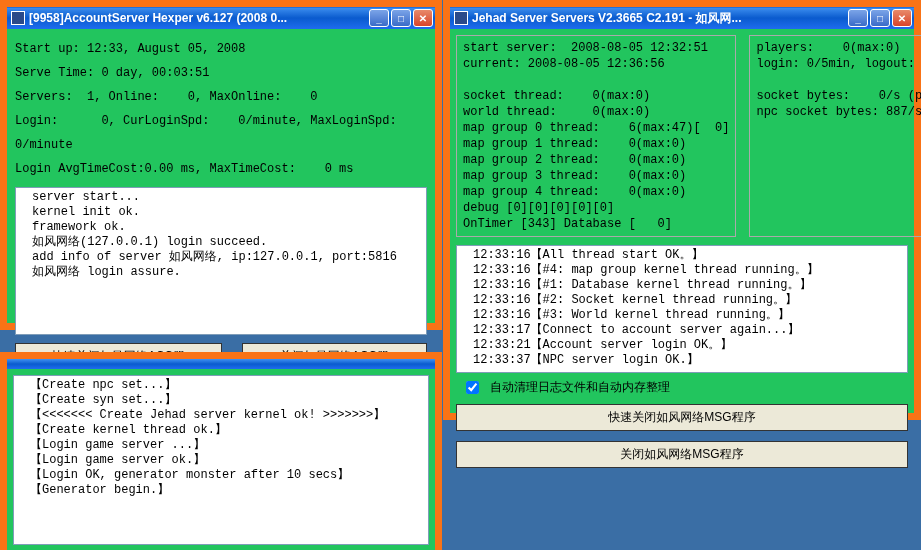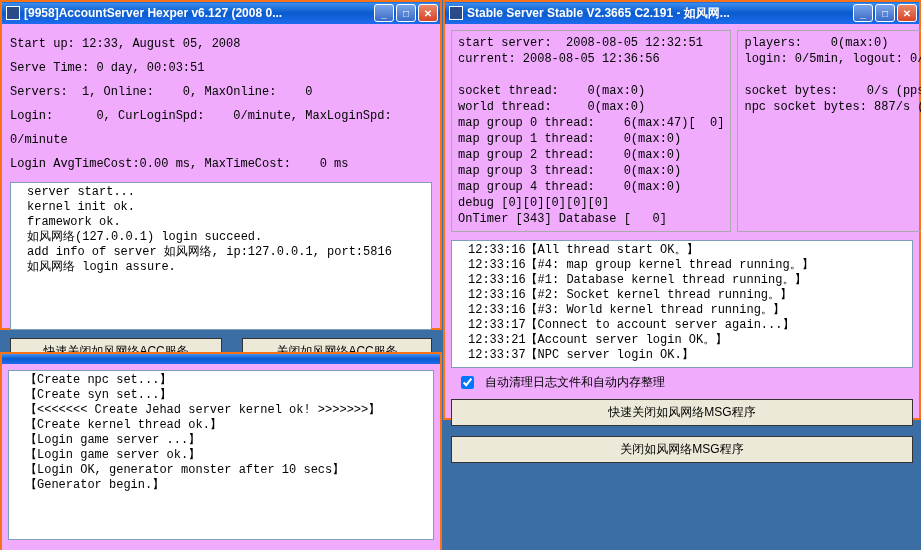--- a/index.html
+++ b/index.html
@@ -7,22 +7,22 @@
   background: #3a6ea5;
   font-family: "Tahoma", Arial, sans-serif;
   font-size: 11px;
   width: 921px;
   height: 550px;
   overflow: hidden;
   position: relative;
 }
 .window {
   position: absolute;
-  background: #f0abfc;
-  border: 2px solid #f97316;
+  background: #22c55e;
+  border: 7px solid #f97316;
 }
 .titlebar {
   height: 22px;
   background: linear-gradient(to bottom, #0a5bce 0%, #3a8cee 5%, #0a5bce 50%, #1e6cee 100%);
   color: #fff;
   display: flex;
   align-items: center;
   padding: 0 2px 0 4px;
   font-size: 12px;
   font-weight: bold;
@@ -73,21 +73,21 @@
   background: #ece9d8;
   padding: 4px 32px;
   font-family: "SimSun", Arial, sans-serif;
   font-size: 12px;
   cursor: pointer;
   min-width: 160px;
   text-align: center;
 }
 .statgrid {
   display: flex;
-  gap: 6px;
+  gap: 13px;
 }
 .statcol {
   border: 1px solid #aaa;
   padding: 4px 6px;
   font-family: "SimSun", "Courier New", monospace;
   font-size: 12px;
   line-height: 16px;
   white-space: pre;
 }
 .chkrow {
@@ -141,21 +141,21 @@
 【Login game server ...】
 【Login game server ok.】
 【Login OK, generator monster after 10 secs】
 【Generator begin.】</span></div>
   </div>
 </div>
 
 <div class="window" style="left:443px; top:0; width:478px; height:420px;">
   <div class="titlebar">
     <span class="icon"></span>
-    <span class="title">Stable Server Stable V2.3665 C2.191  - 如风网...</span>
+    <span class="title">Jehad Server Servers V2.3665 C2.191  - 如风网...</span>
     <div class="winbtns">
       <div class="winbtn">_</div>
       <div class="winbtn">□</div>
       <div class="winbtn close">✕</div>
     </div>
   </div>
   <div class="client" style="padding:6px;">
     <div class="statgrid">
       <div class="statcol" style="flex:1.3;">start server:  2008-08-05 12:32:51
 current: 2008-08-05 12:36:56

